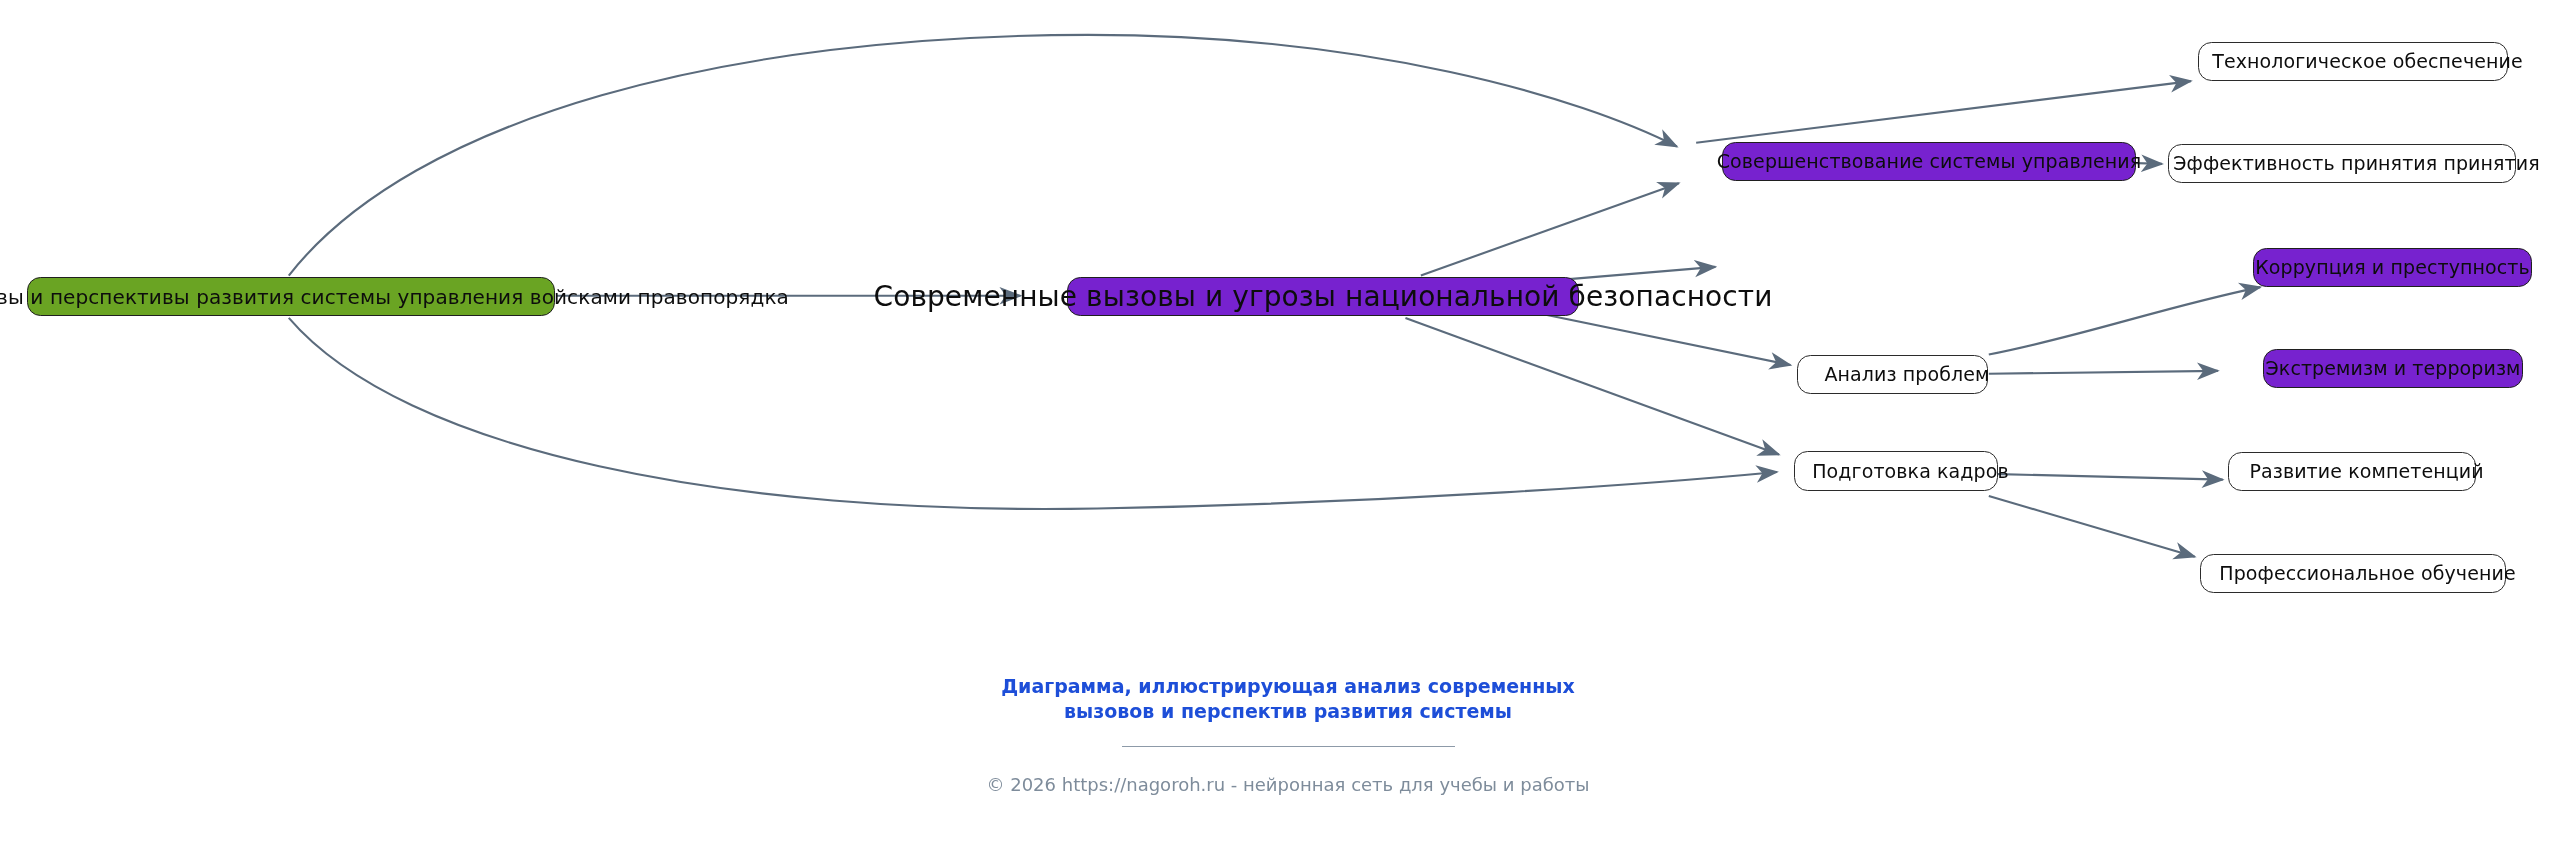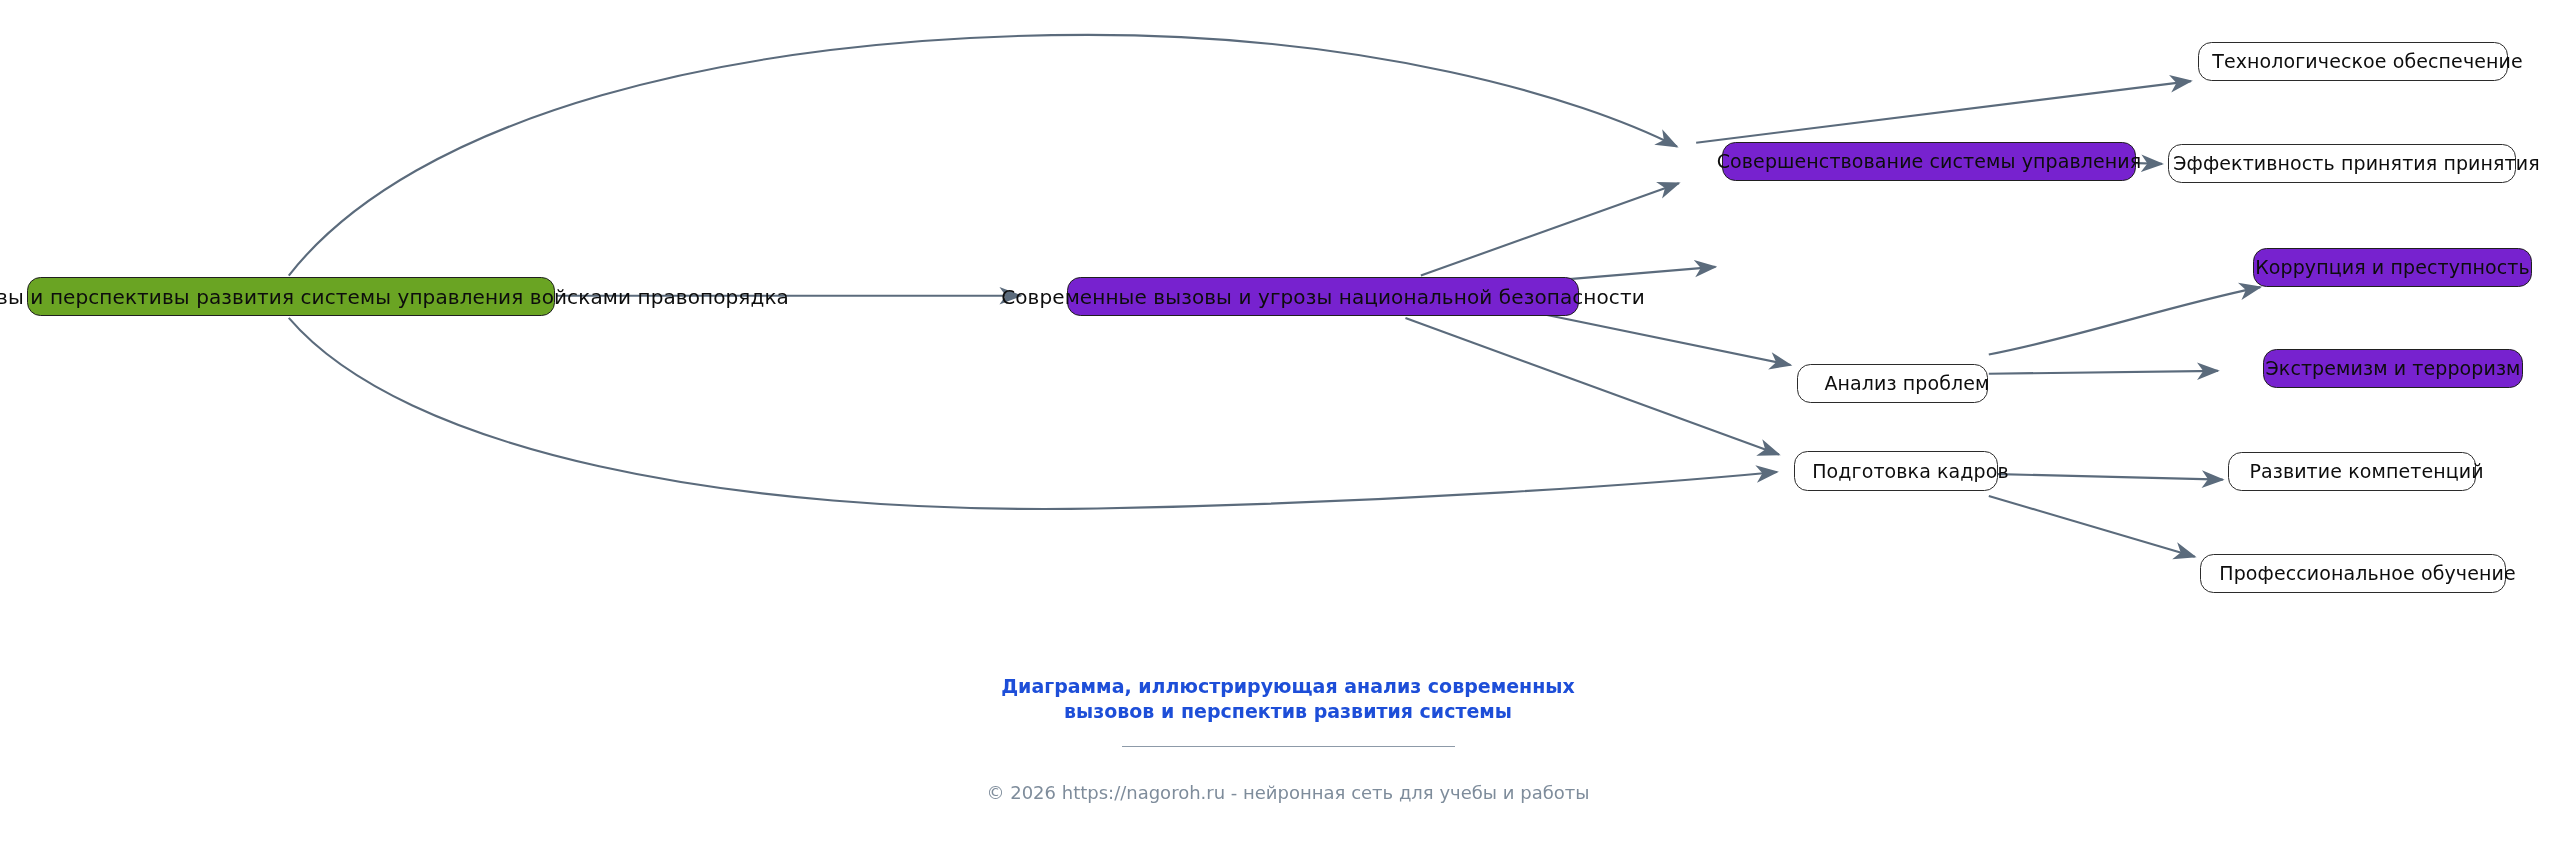--- a/index.html
+++ b/index.html
@@ -62,21 +62,21 @@
     background: #7722cf;
     border-color: #1f1f1f;
     margin-left: 39px;
   }
   .node.white {
     background: #ffffff;
     border-color: #2b2b2b;
     padding-left: 29px;
   }
   .node.lvl0 { font-size: 20px; }
-  .node.lvl1 { font-size: 20px; }
+  .node.lvl1 { font-size: 28px; }
   .node.lvl2 { font-size: 19px; }
   .node.lvl3 { font-size: 19px; }
 
   #caption-block {
     position: absolute;
     left: 0;
     top: 674px;
     width: 2576px;
     text-align: center;
   }
@@ -92,21 +92,21 @@
   .caption-rule {
     width: 333px;
     height: 0;
     border-top: 1.4px solid #8d9aa8;
     margin: 21px auto 0 auto;
   }
   .caption-credit {
     font-family: "DejaVu Sans", sans-serif;
     font-size: 18px;
     color: #7e8c9b;
-    margin-top: 35px;
+    margin-top: 27px;
   }
 </style>
 </head>
 <body>
 
 <div id="canvas">
 
   <svg id="edge-layer" viewBox="0 0 2676 896" xmlns="http://www.w3.org/2000/svg">
     <defs>
       <marker id="arrow" viewBox="0 0 12 10" refX="11" refY="5" markerWidth="11" markerHeight="9" orient="auto-start-reverse">
@@ -147,21 +147,21 @@
 
   <div class="node purple lvl1" style="left:1028px; top:277px; width:512px; height:39px;">
     <span class="node-label">Современные вызовы и угрозы национальной безопасности</span>
   </div>
 
   <div class="node purple lvl2" style="left:1683px; top:142px; width:414px; height:39px;">
     <span class="node-label">Совершенствование системы управления</span>
   </div>
 
 
-  <div class="node white lvl2" style="left:1797px; top:364px; width:191px; height:39px;">
+  <div class="node white lvl2" style="left:1797px; top:355px; width:191px; height:39px;">
     <span class="node-label">Анализ проблем</span>
   </div>
 
   <div class="node white lvl2" style="left:1784px; top:451px; width:204px; height:40px;margin-left:10px;">
     <span class="node-label">Подготовка кадров</span>
   </div>
 
   <div class="node white lvl3" style="left:2198px; top:42px; width:310px; height:39px;">
     <span class="node-label">Технологическое обеспечение</span>
   </div>

